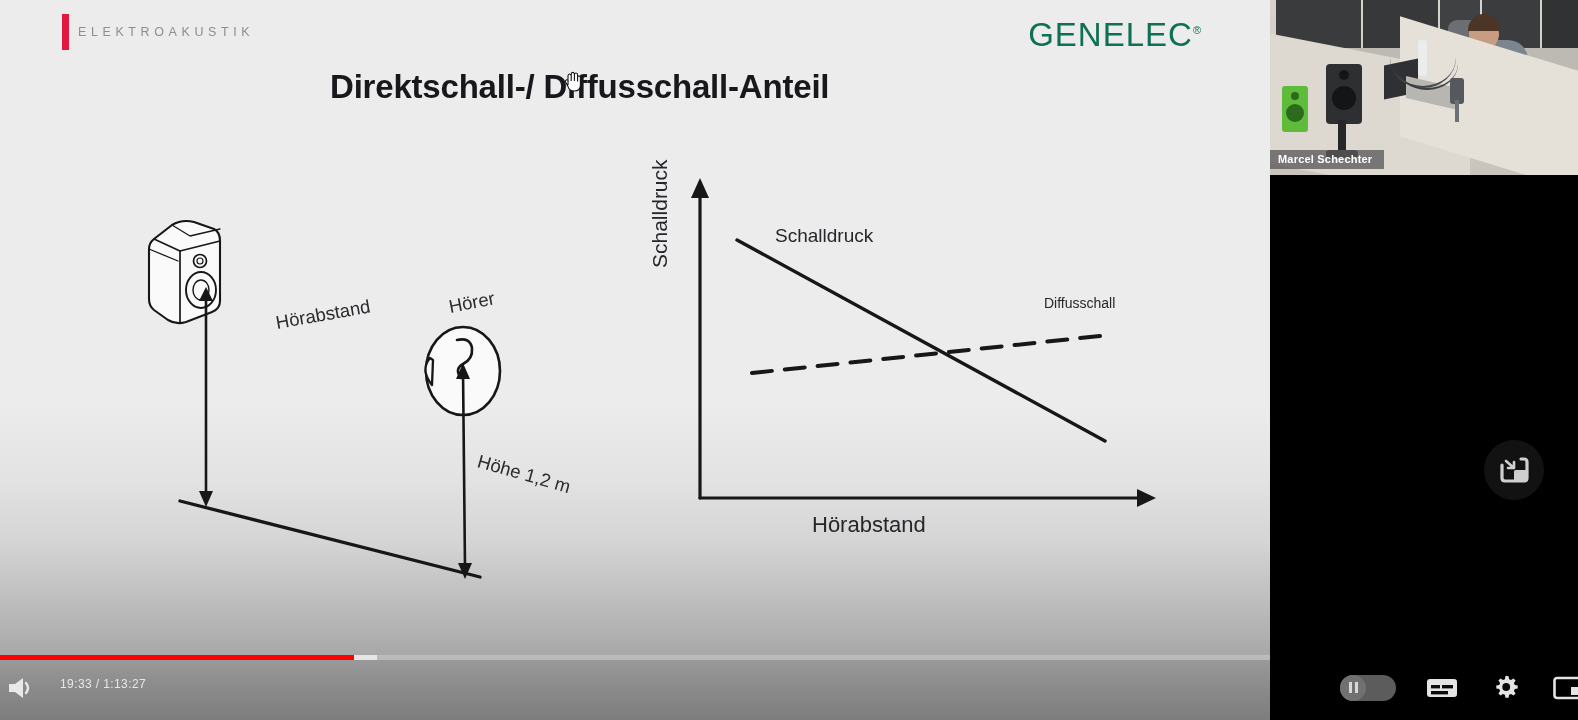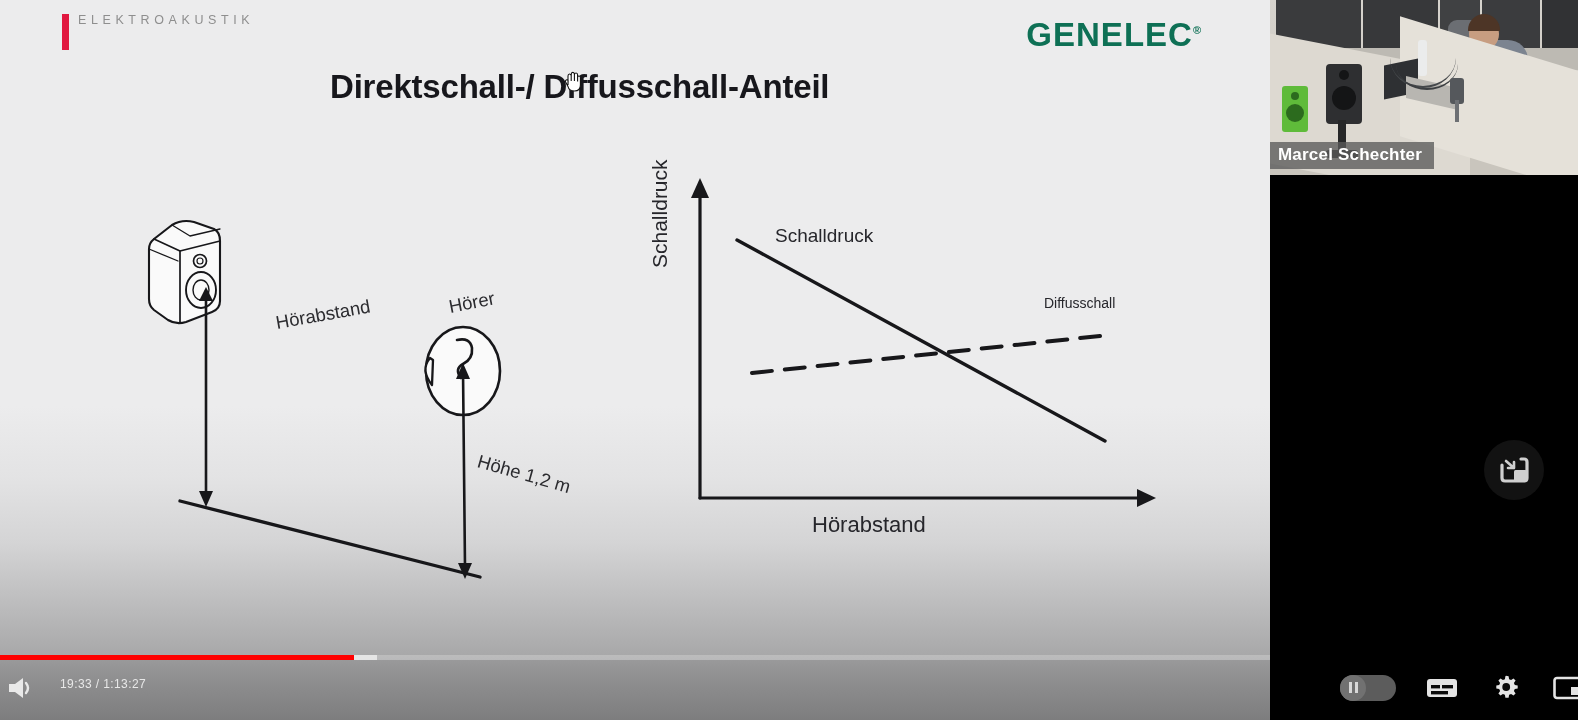--- a/index.html
+++ b/index.html
@@ -23,27 +23,27 @@
 
   
   .logo-audiopro { position: absolute; left: 62px; top: 12px; display: flex; align-items: flex-start; }
   .logo-bar { width: 7px; height: 36px; background: #e1173f; margin-right: 9px; margin-top: 2px;}
   .logo-text-wrap { display: flex; flex-direction: column; }
   .logo-line1 { font-size: 31px; letter-spacing: .5px; line-height: 32px; display:flex; gap:9px;}
   .logo-audio { font-weight: 700; color: #8b8b8b; }
   .logo-pro { font-weight: 400; color: #9a9a9a; }
   .logo-line2 {
     font-size: 12.5px; letter-spacing: 4.6px; color: #8e8e8e;
-    font-weight: 400; margin-top: 1px;
+    font-weight: 400; margin-top: 13px;
   }
 
   
   .logo-genelec {
     position: absolute; right: 68px; top: 16px;
-    color: #0e7055; font-size: 33px; letter-spacing: 1px; font-weight: 700; text-align: center;
+    color: #0e7055; font-size: 33px; letter-spacing: 1px; font-weight: 400; text-align: center;
   }
   .logo-genelec sup { font-size: 11px; vertical-align: super; }
 
   
   .slide-title {
     position: absolute; left: 330px; top: 68px;
     font-size: 33px; font-weight: 700; color: #17171c;
     letter-spacing: -0.2px; white-space: nowrap;
   }
   .cursor-hand {
@@ -136,21 +136,21 @@
   .wc-bottle { position:absolute; left:148px; top:40px; width:9px; height:36px; background:rgba(235,238,240,.82); border-radius:3px; }
   .wc-mic { position:absolute; left:180px; top:78px; width:14px; height:26px; background:#55585c; border-radius:3px; }
   .wc-micstand { position:absolute; left:185px; top:100px; width:4px; height:22px; background:#6d7074; }
   .wc-cable { position:absolute; left:120px; top:58px; width:66px; height:30px;
     border-bottom: 2px solid #45484b; border-radius: 0 0 50% 50%/0 0 100% 100%; }
   .wc-cable2 { position:absolute; left:126px; top:64px; width:62px; height:26px;
     border-bottom: 2px solid #3c3f42; border-radius: 0 0 50% 50%/0 0 100% 100%; }
   .wc-name {
     position: absolute; left: 0; bottom: 6px;
     background: rgba(90,90,90,.78); color: #fff;
-    font-size: 17px; font-weight: 700; padding: 3px 12px 4px 8px;
+    font-size: 11px; font-weight: 700; padding: 3px 12px 4px 8px;
     letter-spacing: .2px;
   }
 
   
   .right-black {
     position: absolute; left: 1270px; top: 175px;
     width: 308px; height: 480px; background: #000;
   }
   .pip-btn {
     position: absolute; left: 1484px; top: 440px;

